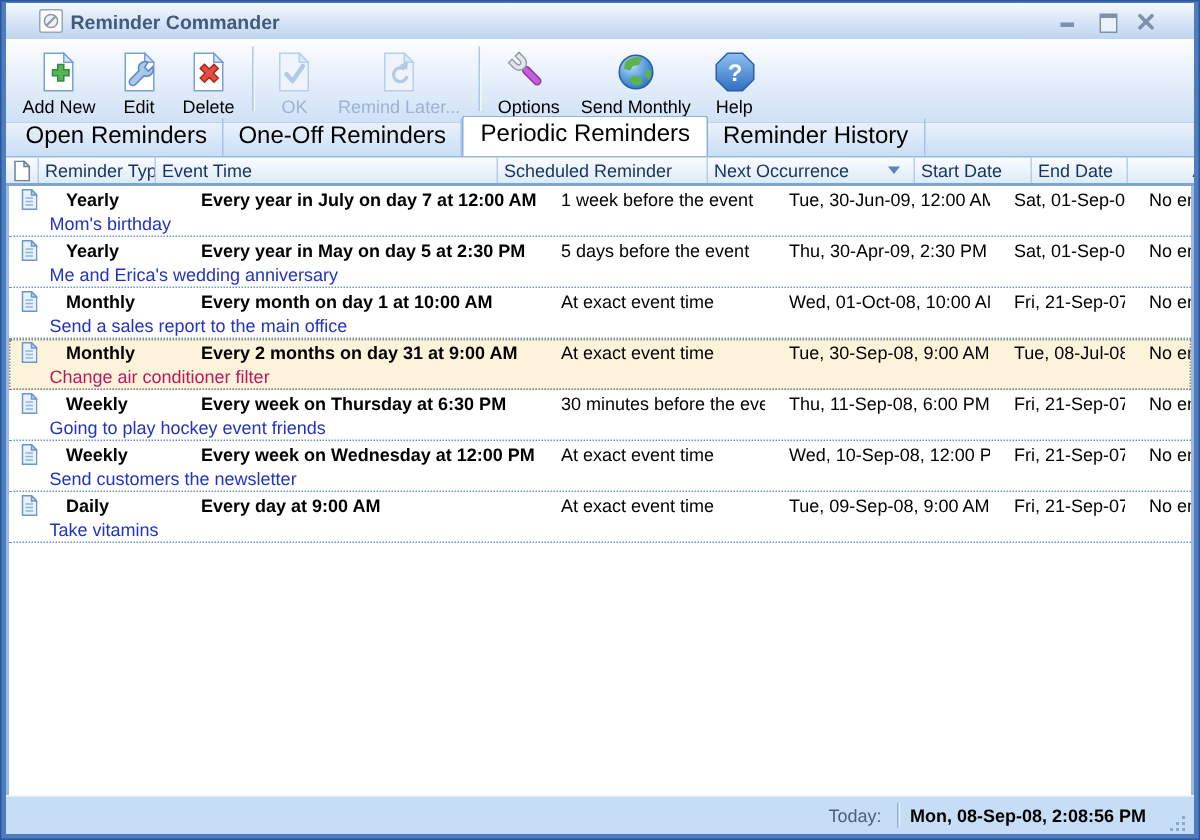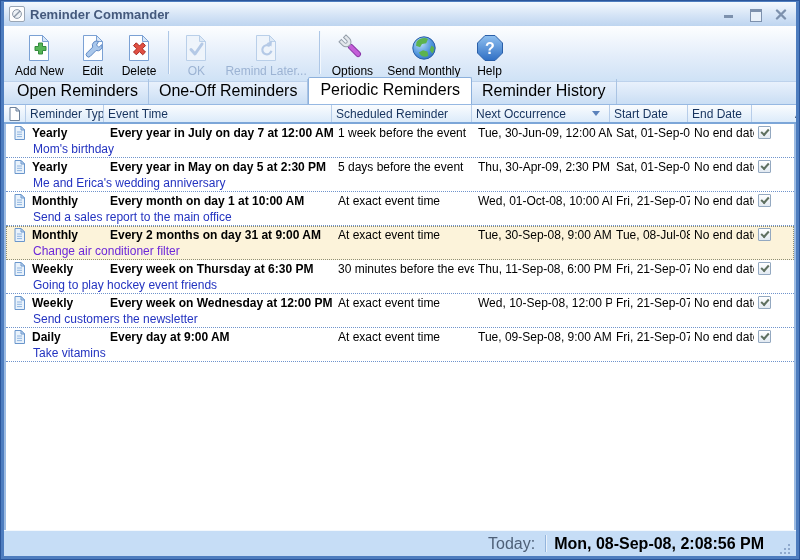--- a/index.html
+++ b/index.html
@@ -4,21 +4,21 @@
 <style>
   * { box-sizing: border-box; }
   html,body { margin:0; padding:0; width:800px; height:560px; overflow:hidden;
               font-family:"Liberation Sans", sans-serif; }
 
   .window { width:800px; height:560px; background:#4e7dbf;
             border:1px solid #2b569b; padding:1px 3px 3px 3px;
             display:flex; flex-direction:column; }
 
   
-  .titlebar { height:24px; display:flex; align-items:center; padding:0 5px;
+  .titlebar { height:24px; display:flex; align-items:center; padding:0 22px;
               background:linear-gradient(#f4f9fe,#d5e4f6 55%,#bed5f0);
               border-bottom:1px solid #9db z; }
   .titlebar-icon { width:16px; height:16px; margin-right:5px; flex:0 0 auto; }
   .title-text { font-size:13px; font-weight:bold; color:#44597c; flex:1 1 auto; }
   .win-controls { display:flex; align-items:center; gap:14px; padding-right:4px; }
   .wc { width:12px; height:11px; position:relative; cursor:default; }
   .wc-min::after { content:""; position:absolute; left:1px; bottom:2px; width:9px; height:3px; background:#7d91ad; }
   .wc-max::after { content:""; position:absolute; left:1px; top:0; width:10px; height:9px;
                    border:1px solid #7d91ad; border-top:3px solid #7d91ad; background:#e9f1fa; }
   .wc-close svg { display:block; }
@@ -62,37 +62,37 @@
   .c-sched { width:140px; flex:0 0 140px; }
   .c-next  { width:138px; flex:0 0 138px; }
   .c-start { width:78px; flex:0 0 78px; }
   .c-end   { width:64px; flex:0 0 64px; }
   .c-active{ flex:1 1 auto; }
 
   
   .list { flex:1 1 auto; background:#fff; overflow:hidden;
           border-left:2px solid #9cbbe2; border-right:2px solid #9cbbe2; }
   .entry { border-bottom:1px dotted #6f93cc; }
-  .entry .main { display:flex; align-items:center; height:17px; font-size:12px; white-space:nowrap; }
+  .entry .main { display:flex; align-items:center; height:17px; font-size:12px; white-space:nowrap;gap:12px; }
   .entry .cell { display:flex; align-items:center; height:100%; padding-left:4px; overflow:hidden; white-space:nowrap; }
   .entry .cell.bold { font-weight:bold; }
   .entry .desc { height:16px; display:flex; align-items:center; padding-left:27px;
                  font-size:12px; color:#2333c0; white-space:nowrap; }
   .entry.selected { background:#fcf3da; outline:1px dotted #8e8e74; outline-offset:-1px; }
-  .entry.selected .desc { color:#6d28d9; }
+  .entry.selected .desc { color:#be185d; }
 
   .checkbox { width:13px; height:13px; border:1px solid #93a8c0; border-radius:1px;
               background:linear-gradient(#ffffff,#e3eaf2); position:relative; display:inline-block; }
   .checkbox::after { content:""; position:absolute; left:2px; top:2px; width:6px; height:3px;
                      border-left:2px solid #5f7060; border-bottom:2px solid #5f7060; transform:rotate(-48deg); }
 
   
   .statusbar { height:26px; flex:0 0 auto; background:#c6ddf6; border-top:1px solid #f3f8fd;
                display:flex; align-items:center; justify-content:flex-end;
-               font-size:16px; padding-right:4px; }
+               font-size:12px; padding-right:4px; }
   .today-label { color:#4e6078; }
   .status-sep { width:1px; height:17px; background:#93b4dc; box-shadow:1px 0 0 #eaf2fb; margin:0 8px 0 10px; }
   .status-date { font-weight:bold; color:#000; margin-right:14px; }
   .grip { width:14px; height:14px; position:relative; align-self:flex-end; }
   .grip::before { content:""; position:absolute; right:2px; bottom:2px; width:2px; height:2px; background:#8fa9cd;
                   box-shadow:-4px 0 0 #8fa9cd, -8px 0 0 #8fa9cd, 0 -4px 0 #8fa9cd, -4px -4px 0 #8fa9cd, 0 -8px 0 #8fa9cd; }
 </style>
 </head>
 <body>
 

